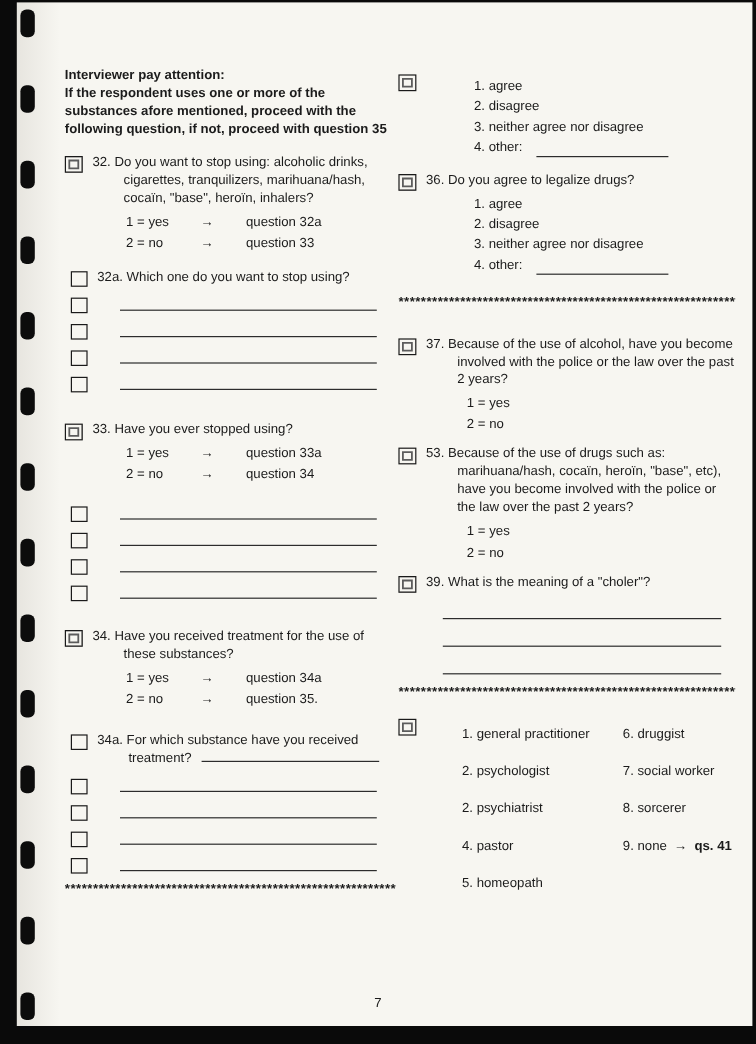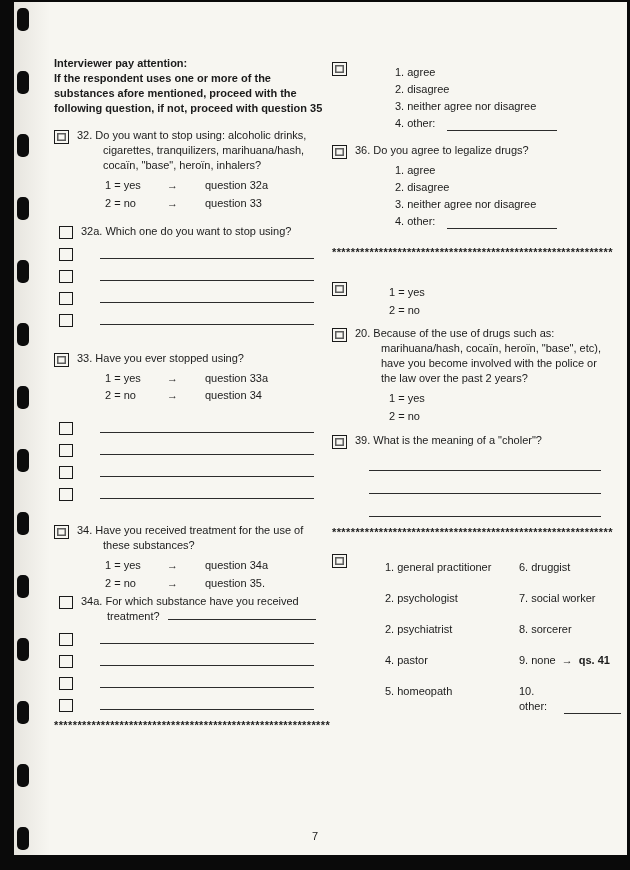--- a/index.html
+++ b/index.html
@@ -69,21 +69,21 @@
   .sep { font-weight:700; white-space:nowrap; overflow:hidden; height:15px; letter-spacing:0.4px; }
 
   .experts { display:grid; grid-template-columns:118px auto; column-gap:8px; row-gap:3px; margin:8px 0 0 30px;gap:16px; }
   .none-row { display:flex; gap:6px; }
   .or-row { display:flex; align-items:flex-end; gap:6px; }
   .or-row .uline { width:68px; }
 
   .pageno { position:absolute; bottom:28px; left:0; width:100%; text-align:center; font-size:11px; }
 
   .mb6{margin-bottom:6px}.mb8{margin-bottom:8px}.mb10{margin-bottom:10px}
-  .mb12{margin-bottom:12px}.mb14{margin-bottom:14px}.mb16{margin-bottom:0}.mb20{margin-bottom:20px}.mb22{margin-bottom:22px}
+  .mb12{margin-bottom:12px}.mb14{margin-bottom:14px}.mb16{margin-bottom:16px}.mb20{margin-bottom:20px}.mb22{margin-bottom:22px}
   .mb24{margin-bottom:24px}
 </style>
 </head>
 <body>
 
 <div class="page"></div>
 
 <div class="holes">
   <div class="hole"></div>
   <div class="hole"></div>
@@ -268,31 +268,32 @@
           </div>
       </div>
     </div>
   </div>
 
   <div class="sep mb20">****************************************************************</div>
 
   <div class="q mb6">
     <div class="qbox"></div>
     <div class="qcontent">
+      <div class="qbody"><span>37.</span> <span>Because of the use of alcohol, have you become involved with the police or the law over the past 2 years?</span></div>
       <div class="yesno">
         <div>1 = yes</div>
         <div>2 = no</div>
       </div>
     </div>
   </div>
 
   <div class="q mb6">
     <div class="qbox"></div>
     <div class="qcontent">
-      <div class="qbody"><span>20.</span> <span>Because of the use of drugs such as: marihuana/hash, cocaïn, heroïn, "base", etc), have you become involved with the police or the law over the past 2 years?</span></div>
+      <div class="qbody"><span>53.</span> <span>Because of the use of drugs such as: marihuana/hash, cocaïn, heroïn, "base", etc), have you become involved with the police or the law over the past 2 years?</span></div>
       <div class="yesno">
         <div>1 = yes</div>
         <div>2 = no</div>
       </div>
     </div>
   </div>
 
   <div class="q mb8">
     <div class="qbox"></div>
     <div class="qcontent">
@@ -317,22 +318,18 @@
         <span>7. social worker</span>
         <span>2. psychiatrist</span>
         <span>8. sorcerer</span>
         <span>4. pastor</span>
         <span class="none-row">
             <span>9. none</span>
             <span>→</span>
             <span class="bold">qs. 41</span>
           </span>
         <span>5. homeopath</span>
-        <span class="or-row">
-            <span>10. other:</span>
-            <span class="uline"></span>
-          </span>
       </div>
     </div>
   </div>
 </div>
 
 <div class="pageno">7</div>
 
 </body></html>

